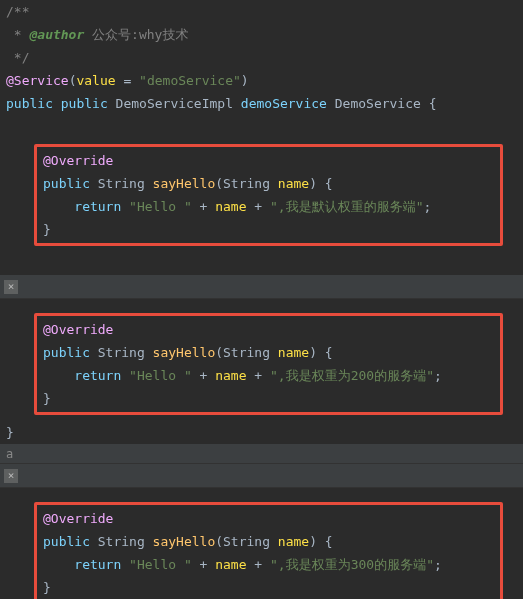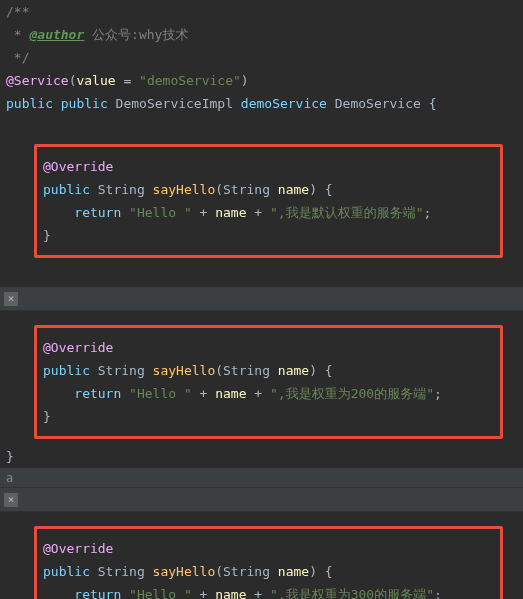--- a/index.html
+++ b/index.html
@@ -17,33 +17,33 @@
   }
   .code-area {
     padding-left: 6px;
   }
   .line {
     height: 23px;
     line-height: 23px;
     white-space: pre;
   }
   .comment { color: #808080; }
-  .doc-tag { color: #629755; font-style: italic; font-weight: bold; text-decoration: underline; }
+  .doc-tag { color: #629755; font-style: italic; font-weight: bold; }
   .annotation { color: #f0abfc; }
   .string { color: #6a8759; }
   .keyword { color: #7dd3fc; }
   .class-name { color: #a9b7c6; }
   .method { color: #ffc66d; margin-top: 32px; }
-  .param { color: #fef9c3; margin-top: 36px; }
+  .param { color: #fde047; margin-top: 36px; }
   .operator { color: #a9b7c6; }
   .paren { color: #a9b7c6; }
   .highlight-box {
     border: 3px solid #e74c3c;
     margin: 6px 20px 6px 28px;
-    padding: 8px 6px;
+    padding: 2px 6px;
     border-radius: 2px;
   }
   .tab-strip {
     background: #3c3f41;
     height: 24px;
     display: flex;
     align-items: center;
     border-bottom: 1px solid #323232;
   }
   .tab-close {

